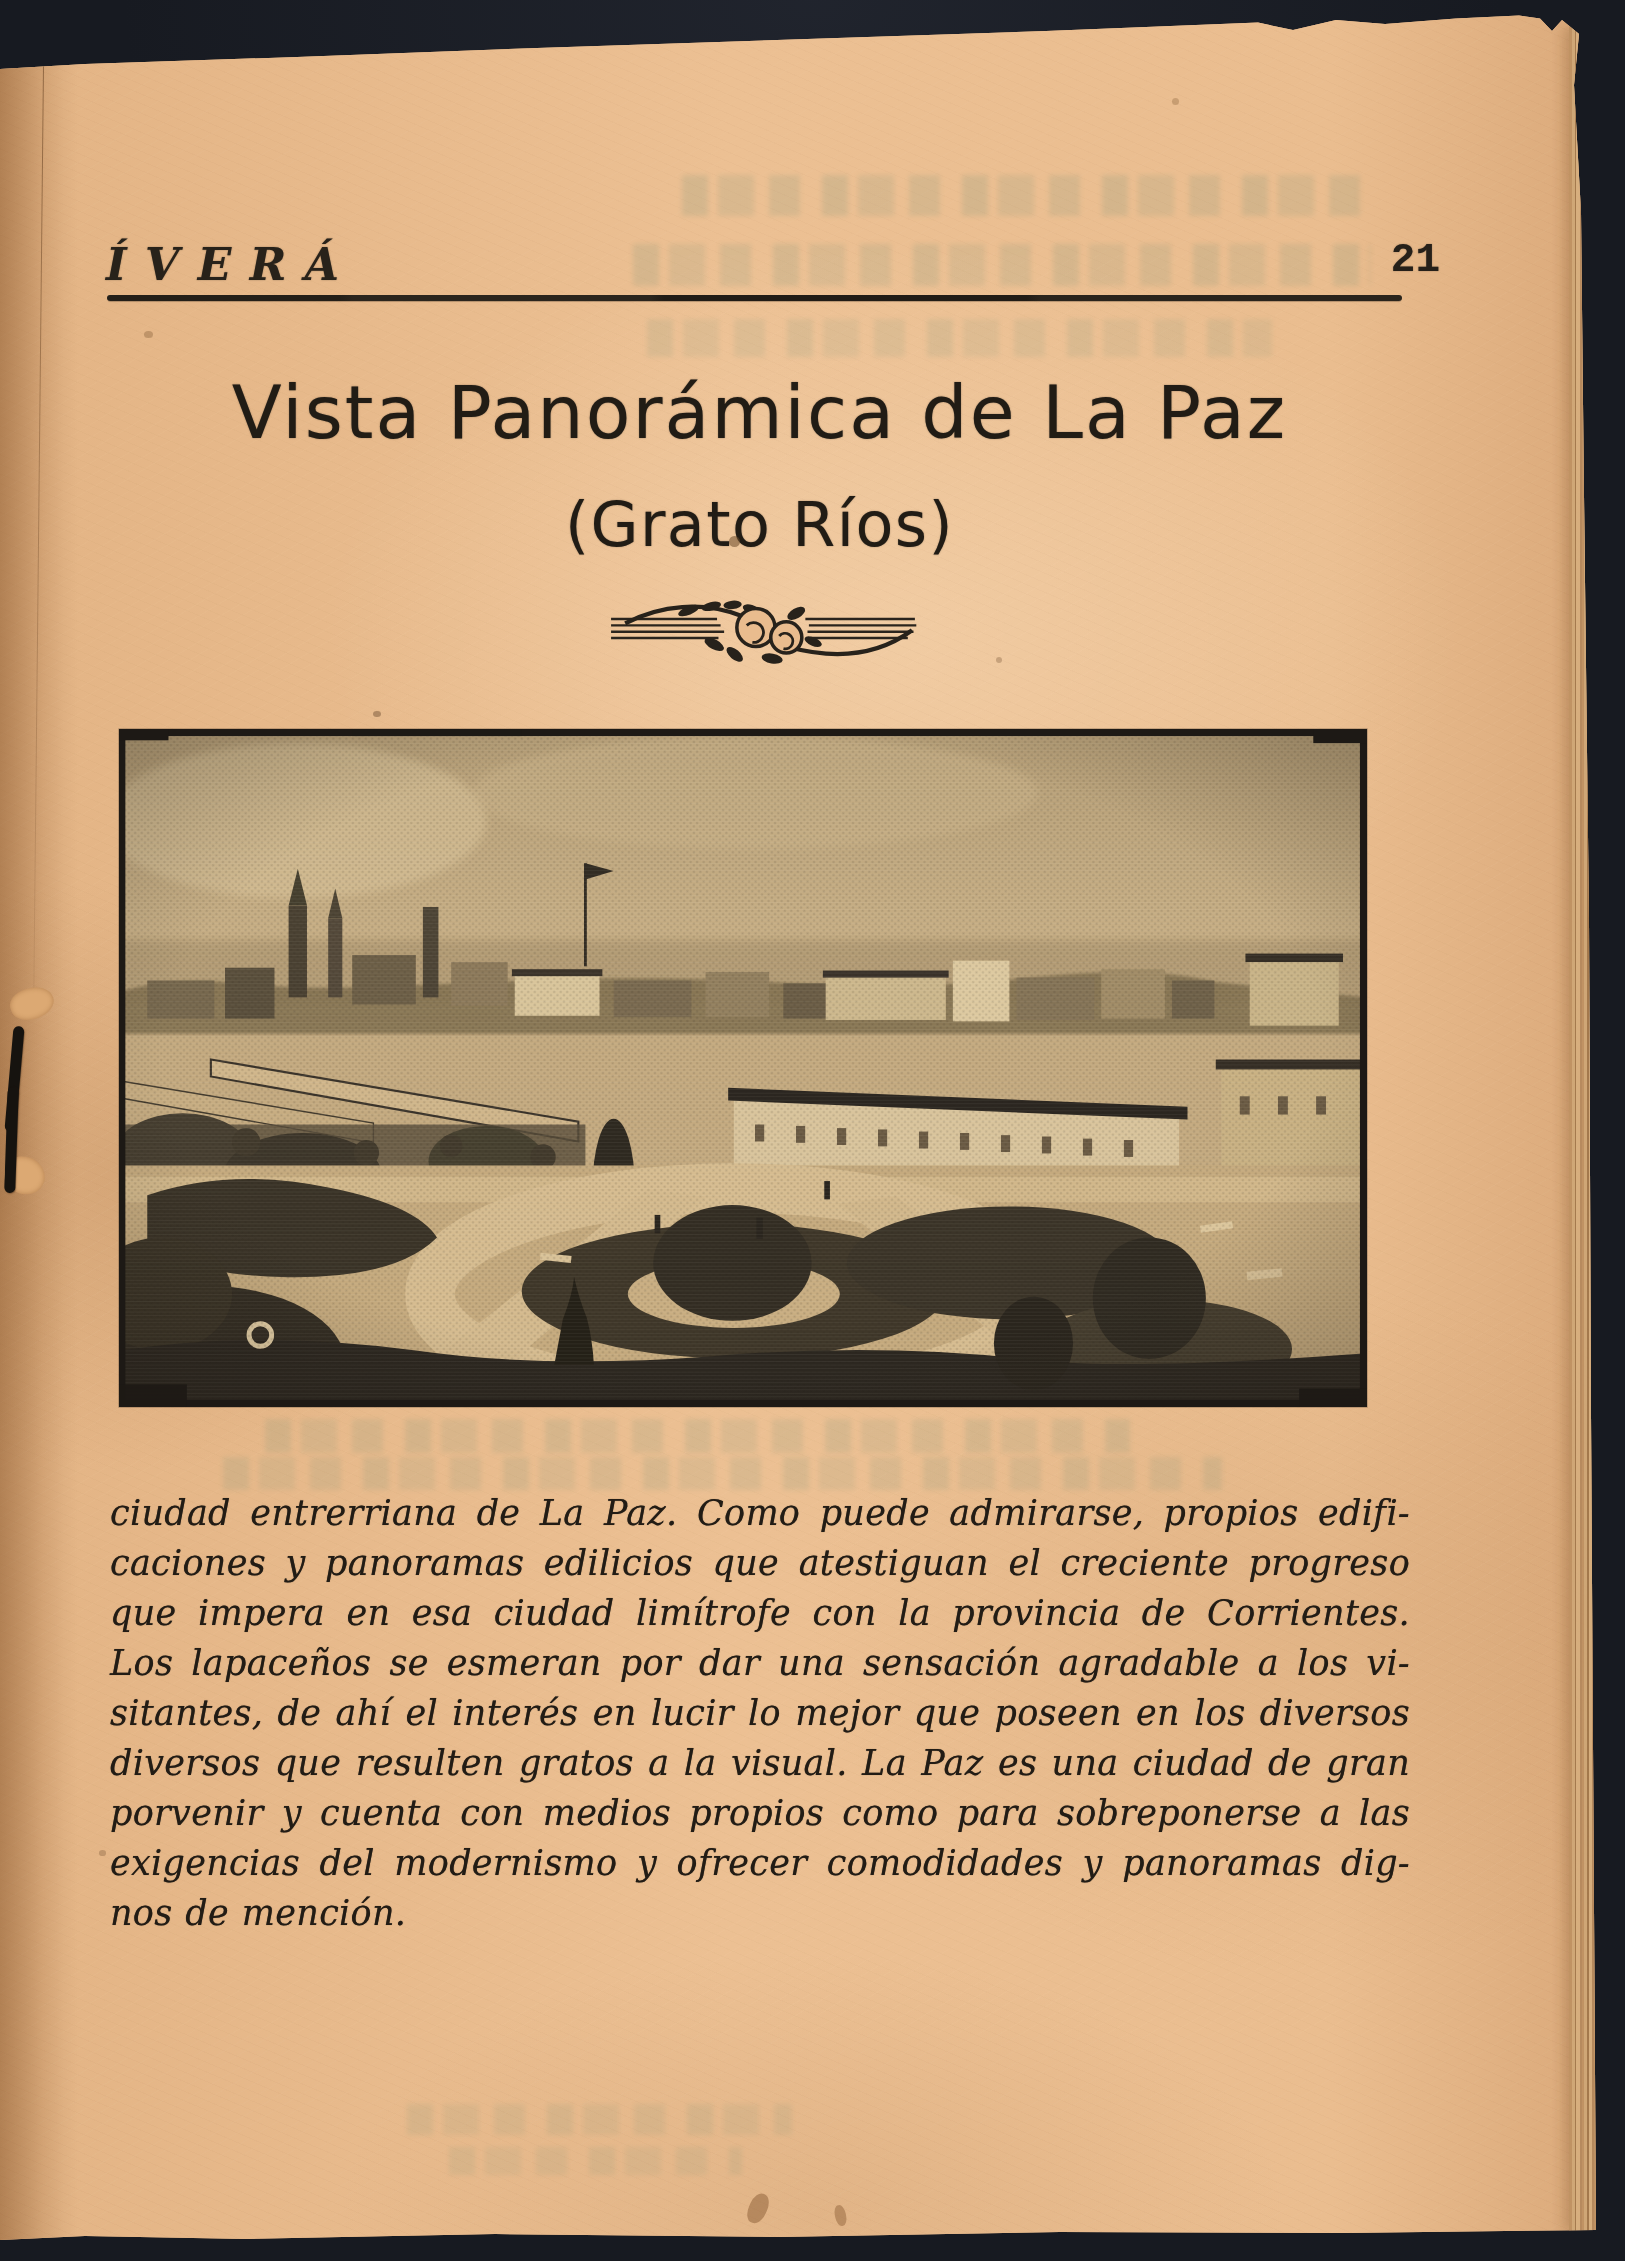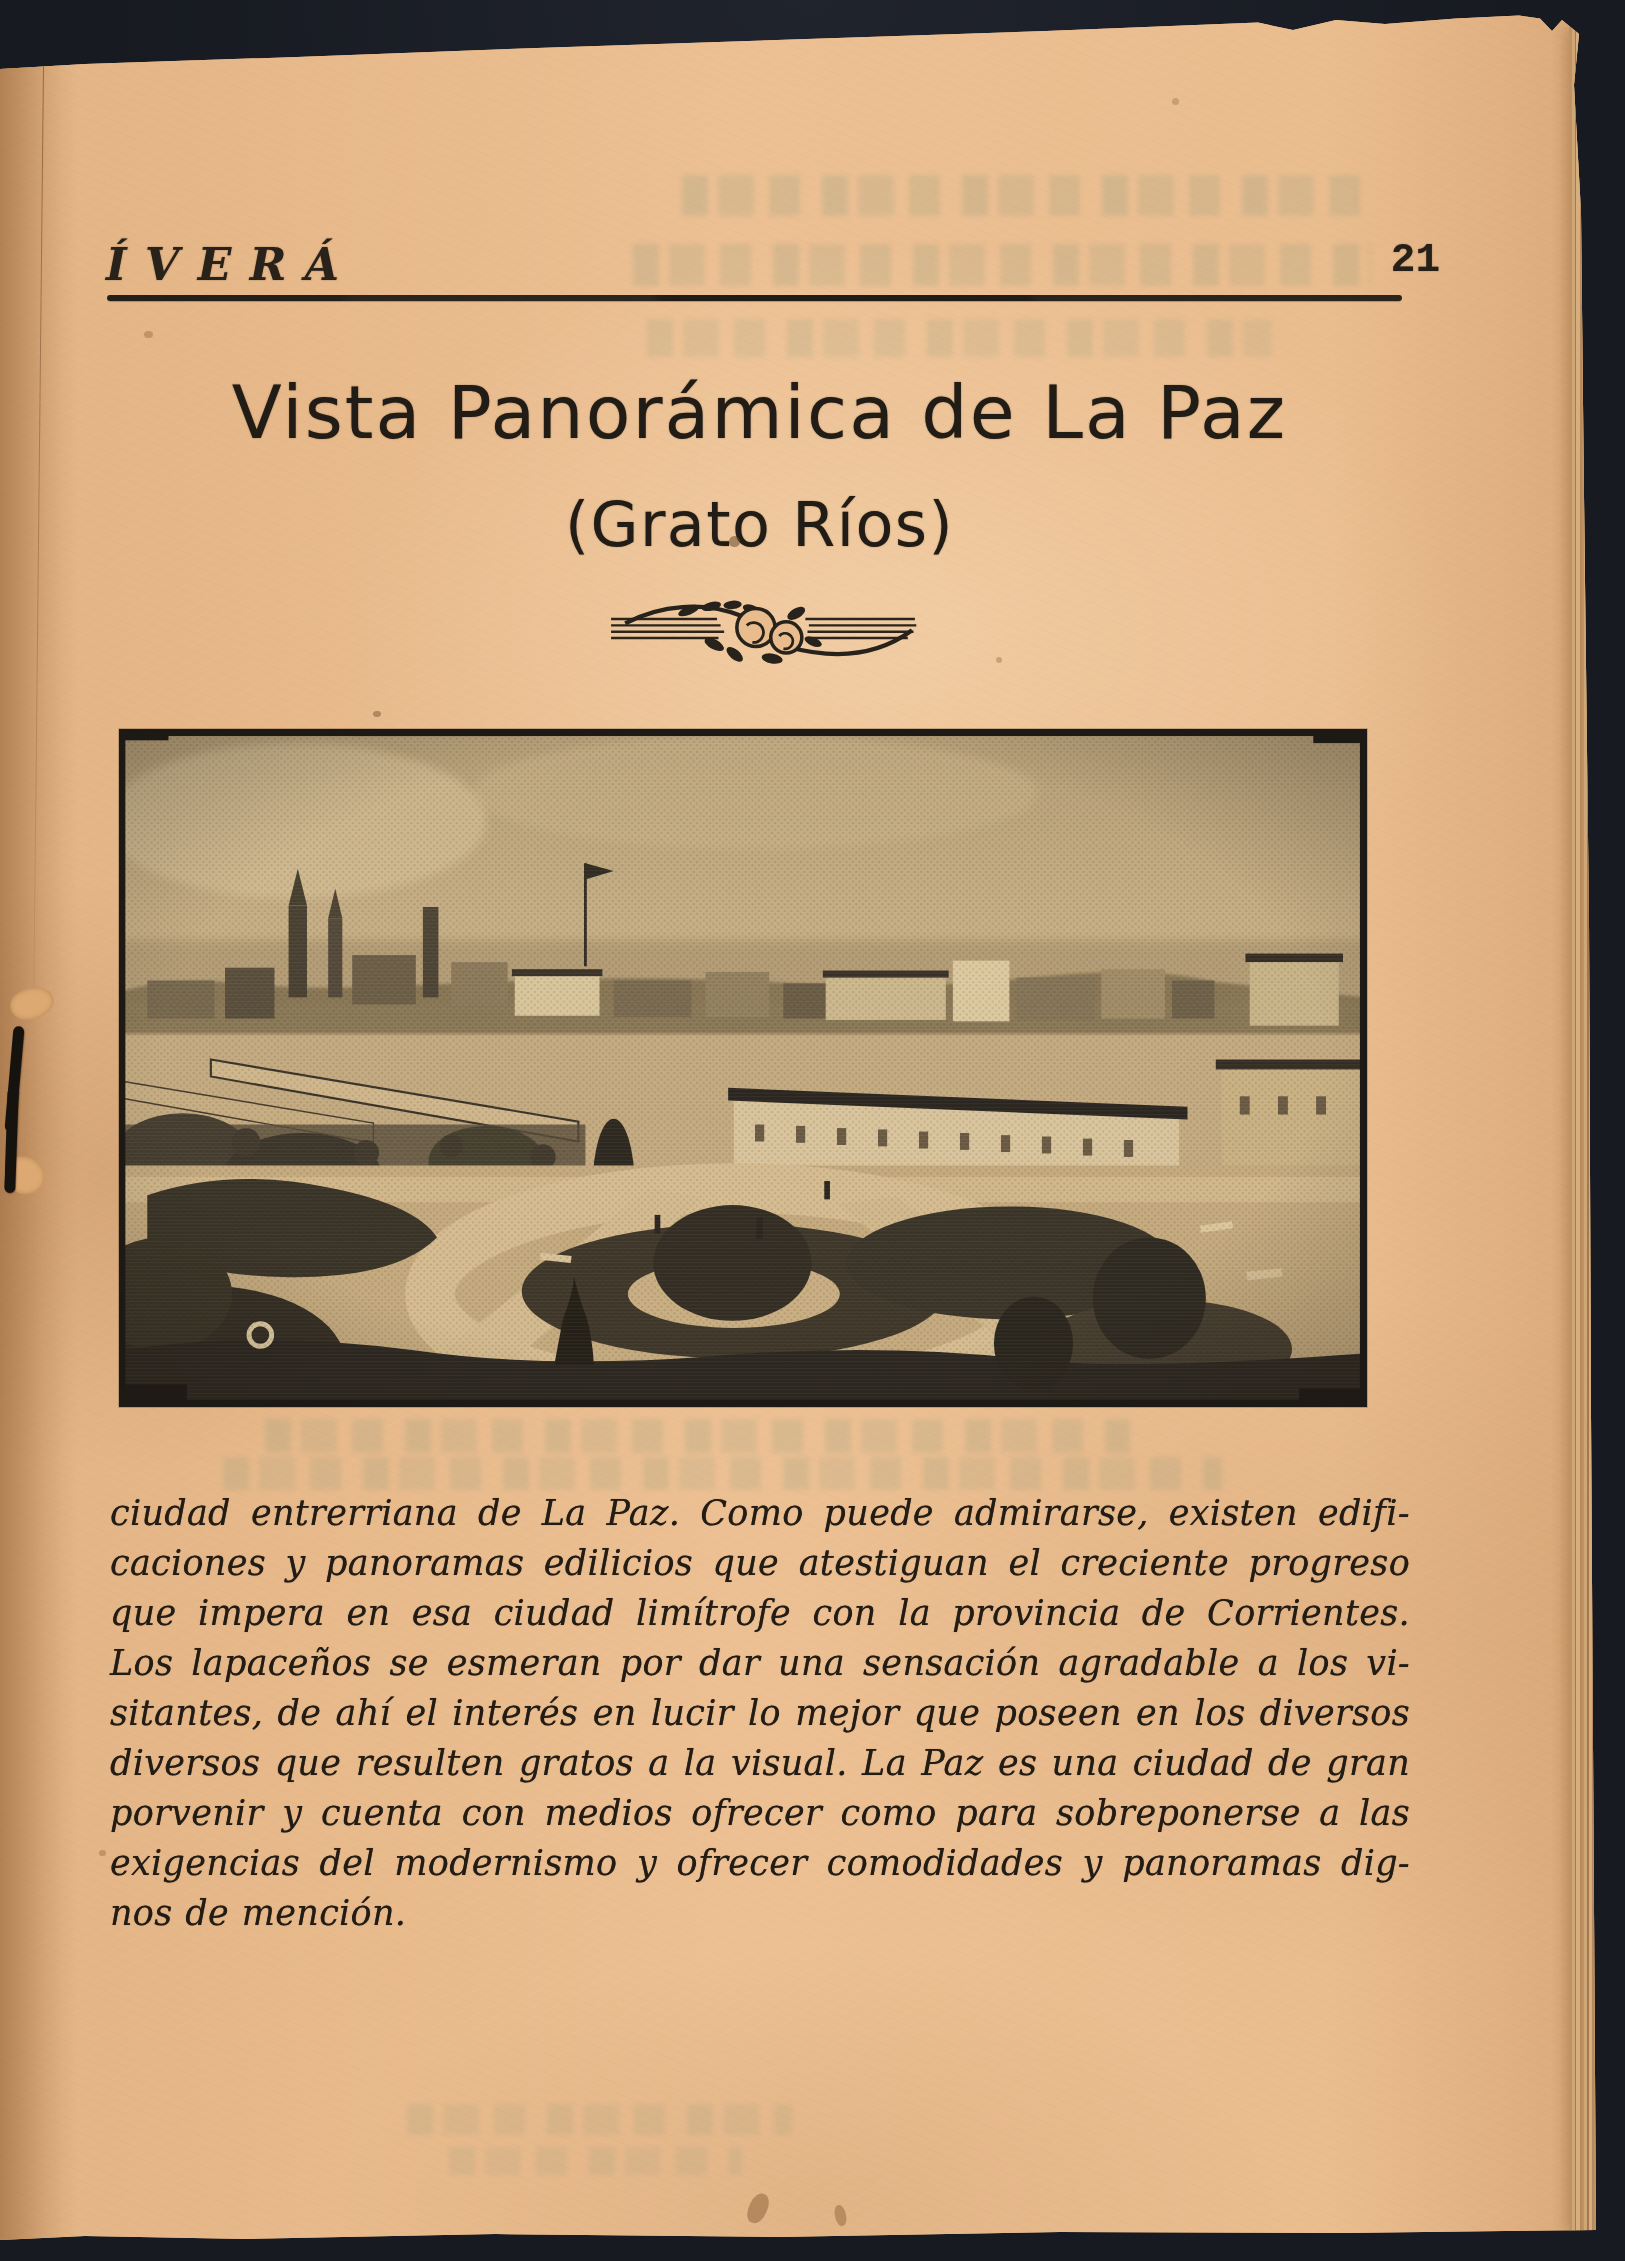--- a/index.html
+++ b/index.html
@@ -314,27 +314,27 @@
       <rect x="4" y="5" width="1757" height="950" fill="none" stroke="#1d1915" stroke-width="10"></rect>
       <rect x="0" y="0" width="70" height="16" fill="#1d1915"></rect>
       <rect x="1690" y="0" width="76" height="20" fill="#1d1915"></rect>
       <rect x="0" y="928" width="96" height="32" fill="#1d1915" opacity=".92"></rect>
       <rect x="1670" y="934" width="96" height="26" fill="#1d1915" opacity=".92"></rect>
       <rect x="330" y="0" width="240" height="10" fill="#1d1915" opacity=".8"></rect>
     </svg>
   </div>
 
   <div class="bodytext">
-    <div class="line">ciudad entrerriana de La Paz. Como puede admirarse, existen edifi-</div>
+    <div class="line">ciudad entrerriana de La Paz. Como puede admirarse, propios edifi-</div>
     <div class="line">caciones y panoramas edilicios que atestiguan el creciente progreso</div>
     <div class="line">que impera en esa ciudad limítrofe con la provincia de Corrientes.</div>
     <div class="line">Los lapaceños se esmeran por dar una sensación agradable a los vi-</div>
     <div class="line">sitantes, de ahí el interés en lucir lo mejor que poseen en los diversos</div>
     <div class="line">diversos que resulten gratos a la visual. La Paz es una ciudad de gran</div>
-    <div class="line">porvenir y cuenta con medios ofrecer como para sobreponerse a las</div>
+    <div class="line">porvenir y cuenta con medios propios como para sobreponerse a las</div>
     <div class="line">exigencias del modernismo y ofrecer comodidades y panoramas dig-</div>
     <div class="line last">nos de mención.</div>
   </div>
 
   <div class="tab t1"></div>
   <div class="tab t2"></div>
   <div class="staple s1"></div>
   <div class="staple s2"></div>
 
   <div>

